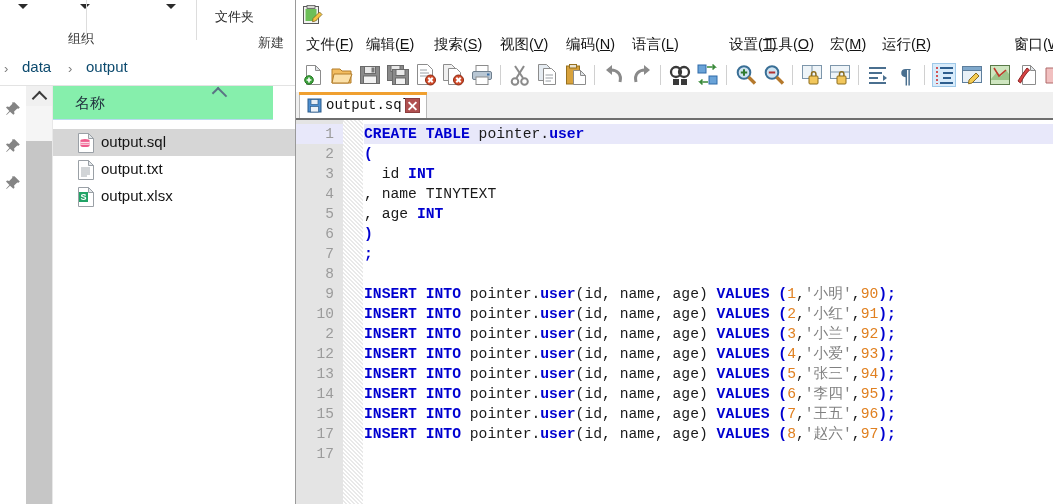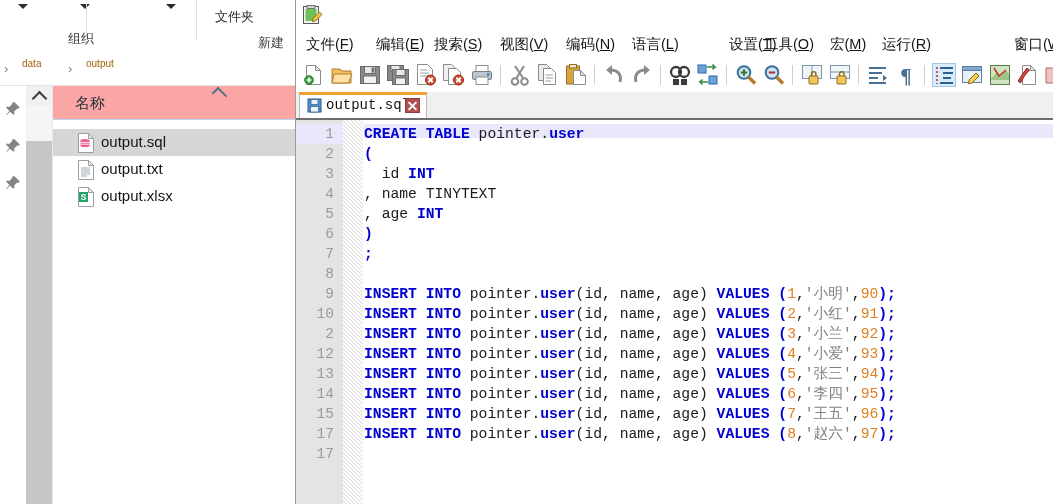--- a/index.html
+++ b/index.html
@@ -14,34 +14,34 @@
   
   #explorer{position:absolute;left:0;top:0;width:295px;height:504px;background:#ffffff;overflow:hidden;}
   .exp-ribbon{position:absolute;left:0;top:0;width:295px;height:51px;background:#ffffff;border-bottom:1px solid #d9d9d9;}
   .ribbon-carets{position:absolute;top:0;left:0;width:295px;height:14px;}
   .caret{position:absolute;width:0;height:0;border-left:5px solid transparent;border-right:5px solid transparent;border-top:5px solid #2b2b2b;top:4px;}
   .ribbon-sep{position:absolute;top:0;width:1px;background:#dddddd;}
   .grp-label{position:absolute;font-size:13px;color:#3b3b3b;}
   .ribbon-newfolder{position:absolute;font-size:13px;color:#2b2b2b;}
 
   .exp-breadcrumb{position:absolute;left:0;top:51px;width:295px;height:34px;background:#ffffff;border-bottom:1px solid #e3e3e3;}
-  .crumb{position:absolute;font-size:10px;color:#a16207;}
+  .crumb{position:absolute;font-size:15px;color:#0c4a6e;}
   .crumb-sep{position:absolute;font-size:13px;color:#7b7b7b;}
 
   .exp-pinbar{position:absolute;left:0;top:86px;width:26px;height:418px;background:#ffffff;}
   .pin{position:absolute;left:5px;width:16px;height:16px;}
   .pin svg{display:block;}
 
   .exp-scroll{position:absolute;left:26px;top:86px;width:26px;height:418px;background:#f5f5f5;}
   .exp-scroll-up{position:absolute;left:0;top:0;width:26px;height:20px;background:#f0f0f0;}
   .chev-up{position:absolute;left:8px;top:7px;width:9px;height:9px;border-left:2px solid #3b3b3b;border-top:2px solid #3b3b3b;transform:rotate(45deg);}
   .exp-thumb{position:absolute;left:0;top:55px;width:26px;height:363px;background:#c6c6c6;}
 
   .exp-list{position:absolute;left:52px;top:86px;width:243px;height:418px;background:#ffffff;border-left:1px solid #e8e8e8;}
-  .col-header{position:absolute;left:0;top:0;width:243px;height:33px;background:#fca5a5;border-bottom:1px solid #b7d9ef;}
+  .col-header{position:absolute;left:0;top:0;width:220px;height:33px;background:#86efac;border-bottom:1px solid #b7d9ef;}
   .col-header .lbl{position:absolute;left:22px;top:8px;font-size:15px;color:#22333f;}
   .sort-caret{position:absolute;left:160px;top:4px;width:11px;height:7px;border-left:2px solid #5a7384;border-top:2px solid #5a7384;transform:rotate(45deg) skew(0deg);}
 
   .frow{position:absolute;left:0;width:243px;height:27px;}
   .frow.sel{background:#d6d6d6;}
   .frow .ficon{position:absolute;left:24px;top:4px;width:18px;height:20px;}
   .frow .fname{position:absolute;left:48px;top:4px;font-size:15px;color:#141414;}
 
   
   #npp{position:absolute;left:295px;top:0;width:758px;height:504px;background:#f0f0f0;border-left:1px solid #9a9a9a;}
@@ -73,21 +73,21 @@
   .npp-editor{position:absolute;left:0;top:118px;width:758px;height:386px;background:#ffffff;border-top:2px solid #6e6e6e;}
   .gutter-num{position:absolute;left:0;top:0;width:47px;height:384px;background:#e4e4e4;}
   .gutter-fold{position:absolute;left:47px;top:0;width:20px;height:384px;
      background-image:linear-gradient(45deg,#ffffff 25%,#e9e9e9 25%,#e9e9e9 50%,#ffffff 50%,#ffffff 75%,#e9e9e9 75%);
      background-size:4px 4px;}
   .editor-sep{position:absolute;left:67px;top:0;width:1px;height:384px;background:#ffffff;}
   .code-area{position:absolute;left:68px;top:0;width:690px;height:384px;background:#ffffff;overflow:hidden;}
 
   .lnrow{position:absolute;left:0;width:47px;height:20px;text-align:right;padding-right:9px;box-sizing:border-box;
      font-family:"Liberation Mono",monospace;font-size:14.5px;color:#9b9b9b;line-height:20px;}
-  .cl{position:absolute;left:0;width:690px;height:14px;font-family:"Liberation Mono",monospace;font-size:14.7px;
+  .cl{position:absolute;left:0;width:690px;height:20px;font-family:"Liberation Mono",monospace;font-size:14.7px;
      line-height:20px;white-space:pre;color:#1a1a1a;}
   .cl.cur{background:#e8e8fa;}
   .hl-cur-num{background:#e8e8fa;}
   .kw{color:#0000d0;font-weight:bold;}
   .ent{color:#0000d0;font-weight:bold;}
   .op{color:#0000d0;font-weight:bold;}
   .num{color:#e08020;}
   .str{color:#808080;}
   .plain{color:#1a1a1a;}
 
@@ -218,21 +218,21 @@
           <rect x="2.5" y="2.5" width="15" height="17" fill="#f2f2f0" stroke="#5a5a5a"></rect>
           <rect x="4.5" y="5" width="11" height="12" fill="#6dbf58"></rect>
           <rect x="6" y="1.5" width="8" height="3" fill="#d6d6d0" stroke="#5a5a5a" stroke-width="0.8"></rect>
           <path d="M12 14.5l6.5-6.5 2.5 2.5-6.5 6.5-3 .7z" fill="#f6c342" stroke="#7a6520" stroke-width="0.8"></path>
         </svg>
       </div>
     </div>
 
     <div class="npp-menu">
       <div class="mi" style="left:8px;">文件(<u>F</u>)</div>
-      <div class="mi" style="left:78px;">编辑(<u>E</u>)</div>
+      <div class="mi" style="left:68px;">编辑(<u>E</u>)</div>
       <div class="mi" style="left:136px;">搜索(<u>S</u>)</div>
       <div class="mi" style="left:202px;">视图(<u>V</u>)</div>
       <div class="mi" style="left:268px;">编码(<u>N</u>)</div>
       <div class="mi" style="left:334px;">语言(<u>L</u>)</div>
       <div class="mi" style="left:400px;margin-left:31px;">设置(<u>T</u>)</div>
       <div class="mi" style="left:466px;">工具(<u>O</u>)</div>
       <div class="mi" style="left:532px;">宏(<u>M</u>)</div>
       <div class="mi" style="left:584px;">运行(<u>R</u>)</div>
       <div class="mi" style="left:650px;margin-top:26px;">插件(<u>P</u>)</div>
       <div class="mi" style="left:716px;">窗口(<u>W</u>)</div>

